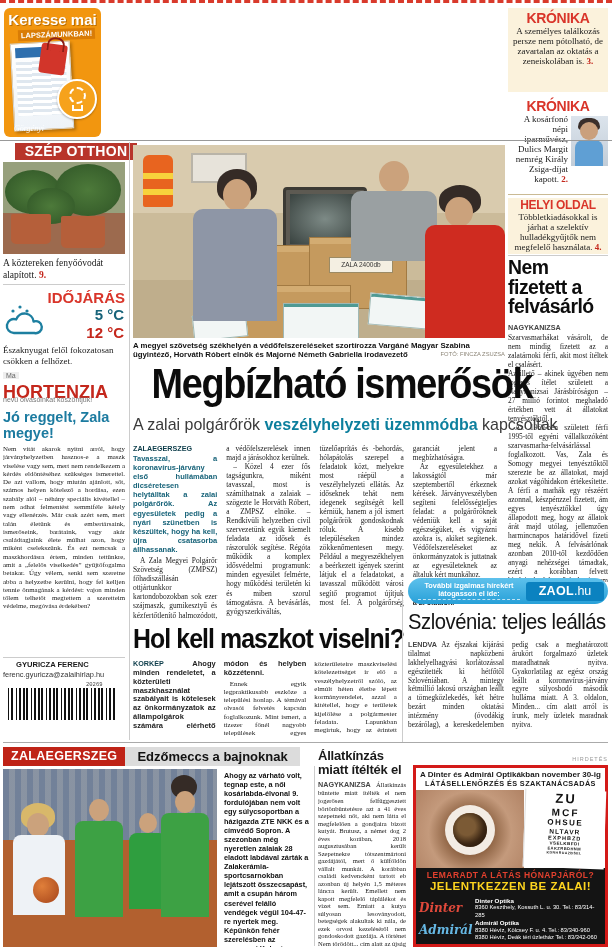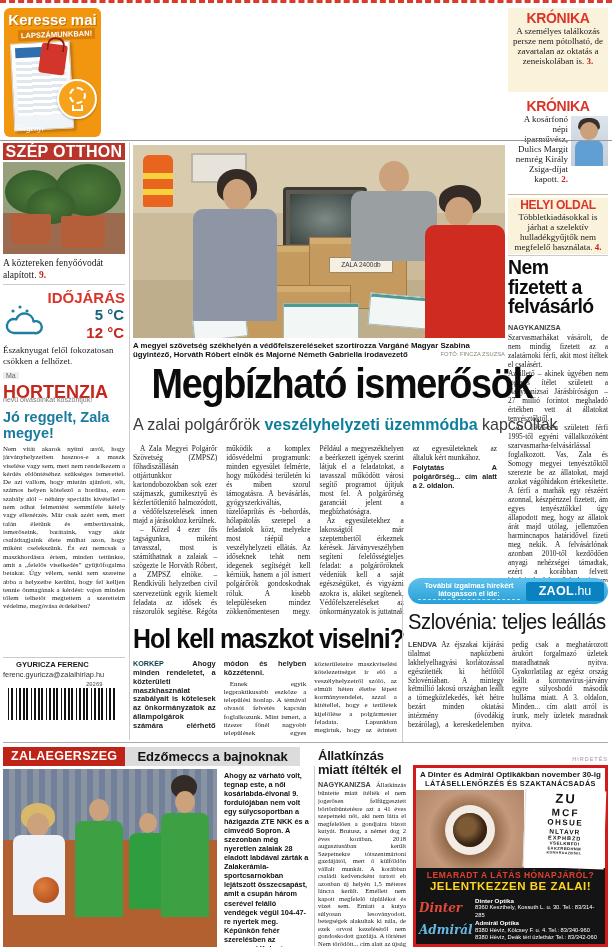--- a/index.html
+++ b/index.html
@@ -50,21 +50,21 @@
   .railrule{left:508px;width:100px;height:1px;background:#caba93;}
 
   .felv{left:508px;top:258px;width:100px;height:324px;overflow:hidden;}
   .felv-title{font-family:"Liberation Sans",sans-serif;font-weight:bold;font-size:20px;line-height:.98;letter-spacing:-.5px;transform:scaleX(.97);transform-origin:left;color:#0d0d0d;margin-bottom:6px;}
   .smallbody{font-size:7.4px;line-height:1.22;text-align:justify;}
   .smallbody p{margin:0;text-indent:7px;}
   .smallbody p:first-child{text-indent:0;}
   .loc{font-family:"Liberation Sans",sans-serif;font-weight:bold;font-size:7.2px;color:#444;}
 
   
-  .szep-h{left:3px;top:143px;width:122px;height:17px;background:#b8352b;color:#fff;font-family:"Liberation Sans",sans-serif;font-weight:bold;font-size:16px;text-align:center;line-height:17px;letter-spacing:.3px;}
+  .szep-h{left:15px;top:143px;width:122px;height:17px;background:#b8352b;color:#fff;font-family:"Liberation Sans",sans-serif;font-weight:bold;font-size:14px;text-align:center;line-height:17px;letter-spacing:.3px;}
   .plant{left:3px;top:162px;width:122px;height:92px;background:linear-gradient(#97a07c 55%,#9c6a4e 55%);overflow:hidden;}
   .bush{position:absolute;border-radius:50%;background:radial-gradient(#4d7a3a,#2f5426);}
   .pot{position:absolute;background:#b55f3a;border-radius:2px 2px 5px 5px;}
   .szcap{left:3px;top:258px;width:122px;font-size:9.5px;line-height:1.25;}
   .srule{left:3px;width:122px;height:1px;background:#ccc;}
   .wlabel{left:3px;top:289px;width:122px;text-align:right;font-family:"Liberation Sans",sans-serif;font-weight:bold;color:#d9352a;font-size:15px;}
   .wlow{left:40px;top:306px;width:84px;text-align:right;font-family:"Liberation Sans",sans-serif;font-weight:bold;color:#176379;font-size:15px;}
   .whigh{left:40px;top:324px;width:84px;text-align:right;font-family:"Liberation Sans",sans-serif;font-weight:bold;color:#c4271c;font-size:15px;}
   .forecast{left:3px;top:345px;width:122px;font-size:9px;line-height:1.25;}
   .ma-chip{left:3px;top:372px;font-family:"Liberation Sans",sans-serif;font-size:7px;color:#666;background:#eee;padding:0 3px;}
@@ -288,20 +288,21 @@
     <div class="torso" style="left:292px;top:80px;width:80px;height:113px;background:#cf2b20"></div>
   </div>
   <div class="photo-cap abs">A megyei szövetség székhelyén a védőfelszereléseket szortírozza Vargáné Magyar Szabina ügyintéző, Horváth Róbert elnök és Majorné Németh Gabriella irodavezető</div>
   <div class="photo-credit abs">FOTÓ: FINCZA ZSUZSA</div>
 
   <div class="headline abs">Megbízható ismerősök</div>
   <div class="subtitle abs">
     <span>A zalai polgárőrök </span><span class="hl">veszélyhelyzeti üzemmódba</span><span> kapcsoltak</span>
   </div>
   <div class="body4 abs">
+    <p class="intro"><span class="loc">ZALAEGERSZEG</span> <span>Tavasszal, a koronavírus-járvány első hullámában dicséretesen helytálltak a zalai polgárőrök. Az egyesületek pedig a nyári szünetben is készültek, hogy ha kell, újra csatasorba állhassanak.</span></p>
     <div>
         <p>A Zala Megyei Polgárőr Szövetség (ZMPSZ) főhadiszállásán ottjártunkkor kartondobozokban sok ezer szájmaszk, gumikesztyű és kézfertőtlenítő halmozódott, a védőfelszerelések innen majd a járásokhoz kerülnek.</p>
         <p>– Közel 4 ezer fős tagságunkra, miként tavasszal, most is számíthatnak a zalaiak – szögezte le Horváth Róbert, a ZMPSZ elnöke. – Rendkívüli helyzetben civil szervezetünk egyik kiemelt feladata az idősek és rászorulók segítése. Régóta működik a komplex idősvédelmi programunk: minden egyesület felmérte, hogy működési területén ki és miben szorul támogatásra. A bevásárlás, gyógyszerkiváltás, tüzelőaprítás és -behordás, hólapátolás szerepel a feladatok közt, melyekre most ráépül a veszélyhelyzeti ellátás. Az időseknek tehát nem idegenek segítségét kell kérniük, hanem a jól ismert polgárőrök gondoskodnak róluk. A kisebb településeken mindez zökkenőmentesen megy. Például a megyeszékhelyen a beérkezett igények szerint látjuk el a feladatokat, a tavasszal működött városi segítő programot újítjuk most fel. A polgárőrség garanciát jelent a megbízhatóságra.</p>
         <p>Az egyesületekhez a lakosságtól már szeptembertől érkeznek kérések. Járványveszélyben segíteni felelősségteljes feladat: a polgárőröknek védeniük kell a saját egészségüket, és vigyázni azokra is, akiket segítenek. Védőfelszereléseket az önkormányzatok is juttatnak az egyesületeknek az általuk kért munkához.</p>
       </div>
     <p class="cont">Folytatás A polgárőrség... cím alatt a 2. oldalon.</p>
   </div>
 
   <div class="maszk abs">
     <div class="maszk-title">Hol kell maszkot viselni?</div>

